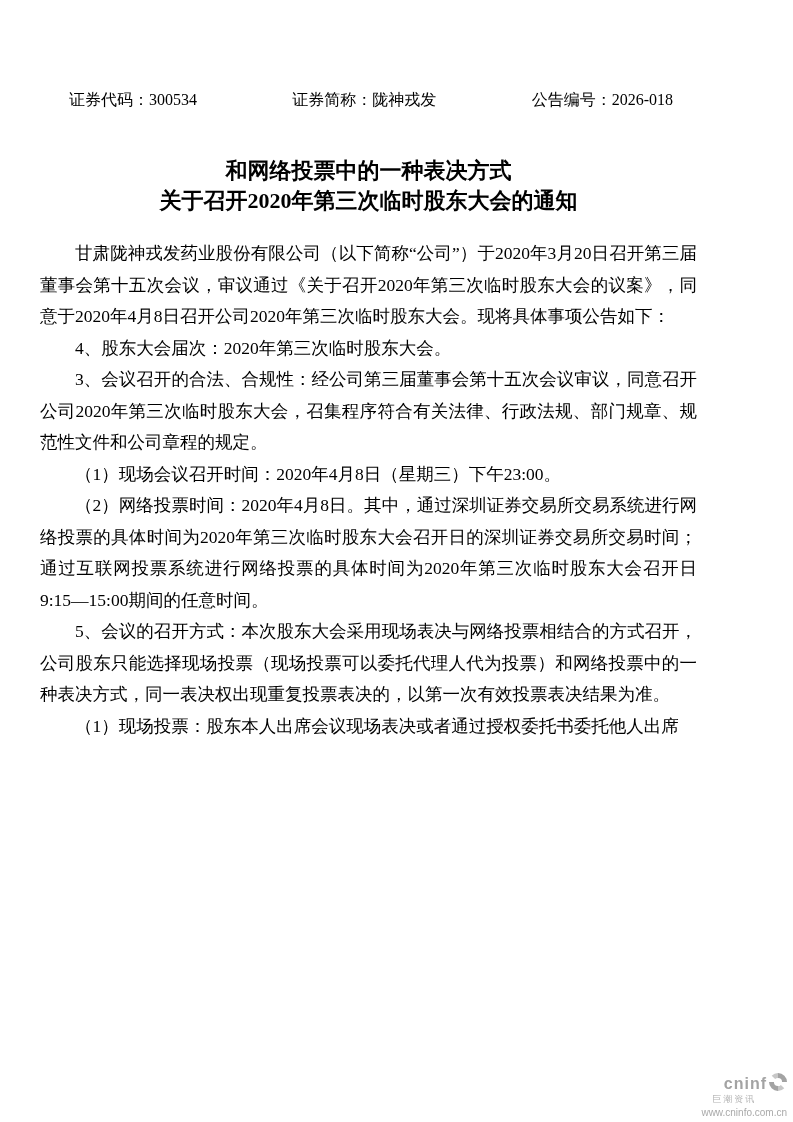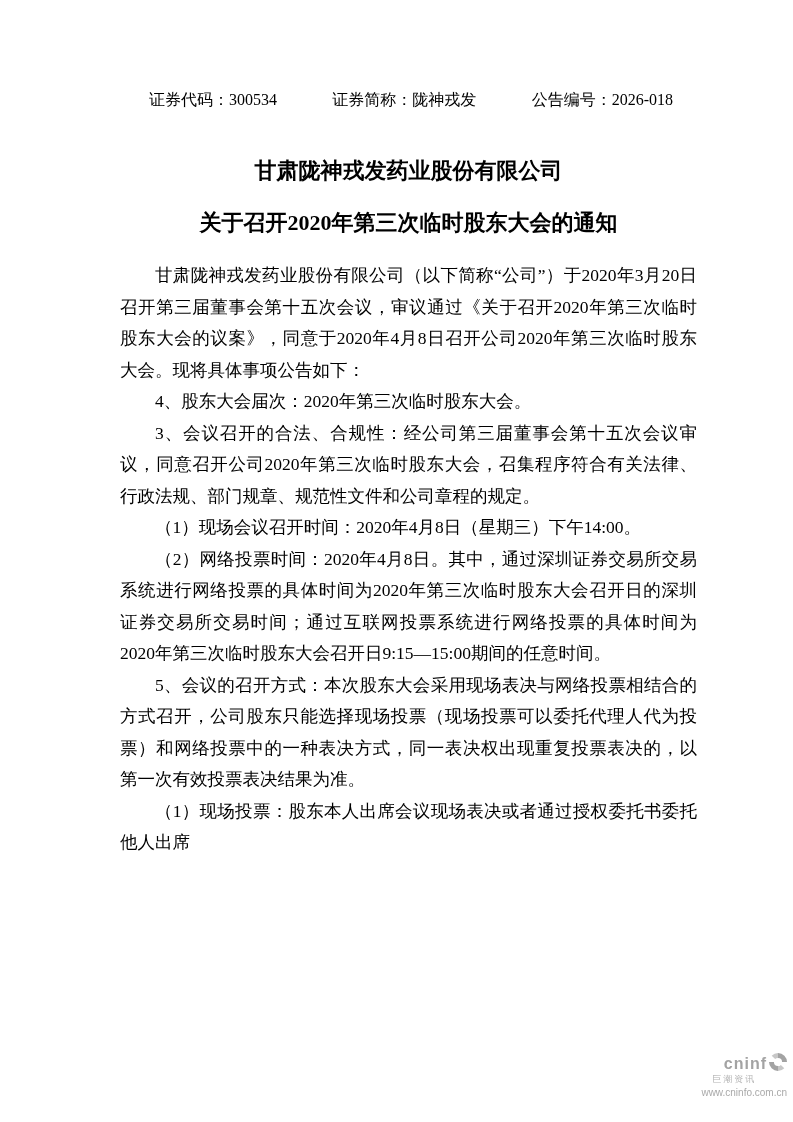--- a/index.html
+++ b/index.html
@@ -7,42 +7,42 @@
     padding: 0;
     background: #9e9e9e;
   }
   .page {
     position: relative;
     width: 793px;
     height: 1122px;
     margin: 0 auto;
     background: #ffffff;
     box-sizing: border-box;
-    padding: 90px 96px 0 120px;
+    padding: 90px 96px 0 40px;
     font-family: "Liberation Serif", "DejaVu Serif", serif;
     color: #000000;
     overflow: hidden;
   }
   .header-row {
     display: flex;
     justify-content: space-between;
     padding: 0 24px 0 29px;
     font-size: 16px;
     line-height: 20px;
     white-space: nowrap;
   }
   .title {
     margin: 0;
     text-align: center;
     font-size: 22px;
     font-weight: bold;
     line-height: 30px;
   }
   .title-1 { margin-top: 46px; }
-  .title-2 { margin-top: 22px; }
+  .title-2 { }
   .disclaimer {
     margin: 46px 0 0 0;
     font-size: 17.5px;
     font-weight: bold;
     line-height: 38px;
     text-indent: 2em;
     text-align: justify;
   }
   .body-para {
     margin: 0;
@@ -55,21 +55,21 @@
   .section-heading {
     margin: 8px 0 0 0;
     font-size: 18px;
     font-weight: bold;
     line-height: 28px;
     text-indent: 2em;
   }
   .watermark {
     position: absolute;
     right: 6px;
-    bottom: 24px;
+    bottom: 4px;
     text-align: center;
     color: #aaaaaa;
     font-family: "Liberation Sans", "DejaVu Sans", sans-serif;
     line-height: 1.1;
     user-select: none;
   }
   .wm-brand-row {
     display: flex;
     align-items: center;
     justify-content: flex-end;
@@ -100,30 +100,30 @@
 <body>
 
 <div class="page">
 
   <div class="header-row">
     <span>证券代码：300534</span>
     <span>证券简称：陇神戎发</span>
     <span>公告编号：2026-018</span>
   </div>
 
-  <h1 class="title title-1">甘肃陇神戎发药业股份有限公司</h1>
+  <h1 class="title title-1">和网络投票中的一种表决方式</h1>
   <h1 class="title title-2">关于召开2020年第三次临时股东大会的通知</h1>
 
 
   <p class="body-para intro">甘肃陇神戎发药业股份有限公司（以下简称“公司”）于2020年3月20日召开第三届董事会第十五次会议，审议通过《关于召开2020年第三次临时股东大会的议案》，同意于2020年4月8日召开公司2020年第三次临时股东大会。现将具体事项公告如下：</p>
 
 
   <p class="body-para">4、股东大会届次：2020年第三次临时股东大会。</p>
   <p class="body-para">3、会议召开的合法、合规性：经公司第三届董事会第十五次会议审议，同意召开公司2020年第三次临时股东大会，召集程序符合有关法律、行政法规、部门规章、规范性文件和公司章程的规定。</p>
-  <p class="body-para">（1）现场会议召开时间：2020年4月8日（星期三）下午14:00。</p>
+  <p class="body-para">（1）现场会议召开时间：2020年4月8日（星期三）下午23:00。</p>
   <p class="body-para">（2）网络投票时间：2020年4月8日。其中，通过深圳证券交易所交易系统进行网络投票的具体时间为2020年第三次临时股东大会召开日的深圳证券交易所交易时间；通过互联网投票系统进行网络投票的具体时间为2020年第三次临时股东大会召开日9:15—15:00期间的任意时间。</p>
   <p class="body-para">5、会议的召开方式：本次股东大会采用现场表决与网络投票相结合的方式召开，公司股东只能选择现场投票（现场投票可以委托代理人代为投票）和网络投票中的一种表决方式，同一表决权出现重复投票表决的，以第一次有效投票表决结果为准。</p>
   <p class="body-para">（1）现场投票：股东本人出席会议现场表决或者通过授权委托书委托他人出席</p>
 
   <div class="watermark">
     <div class="wm-brand-row">
       <span class="wm-brand">cninf</span>
       <span class="wm-logo-icon">
         <svg width="18" height="18" viewBox="0 0 20 20" aria-hidden="true">
           <path d="M10 0 A10 10 0 0 1 20 10 L14.5 10 A4.5 4.5 0 0 0 10 5.5 Z" fill="#a3a3a3"></path>

